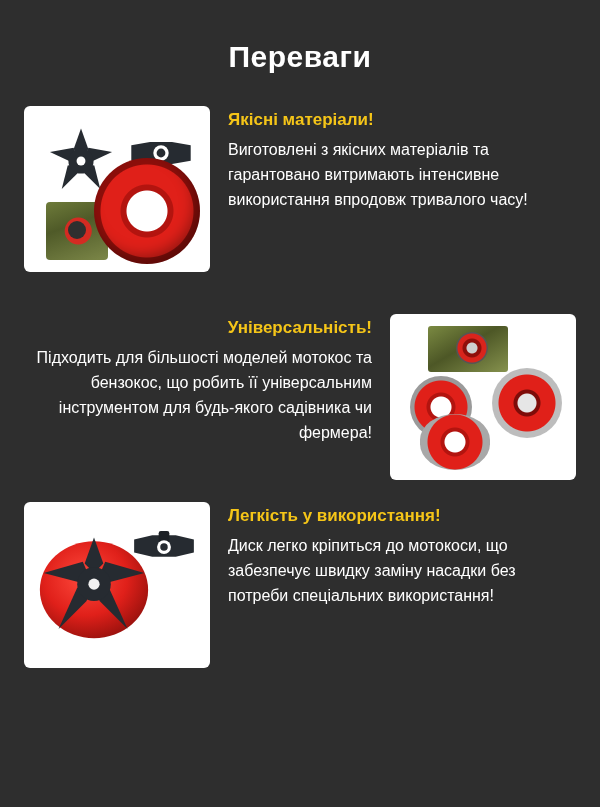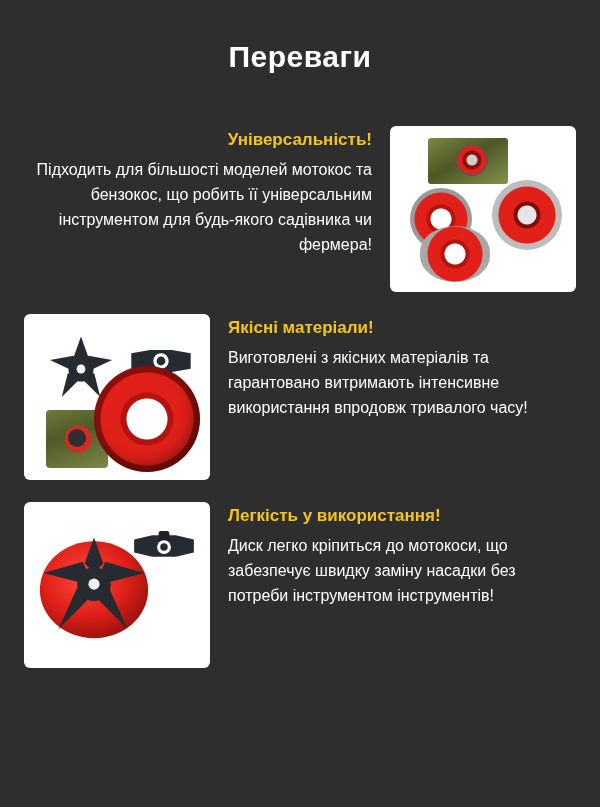--- a/index.html
+++ b/index.html
@@ -169,33 +169,20 @@
   }
 
   .svg-blade-fill { fill: #262b31; }
 </style>
 </head>
 <body>
 
 <div class="page">
 
   <h1 class="page-title">Переваги</h1>
-
-  <div class="feature row-reverse">
-    <div class="thumb">
-      <div class="img2-photo"></div>
-      <div class="img2-left"></div>
-      <div class="img2-right"></div>
-      <div class="img2-bottom"></div>
-    </div>
-    <div class="feature-text">
-      <h2 class="feature-title">Універсальність!</h2>
-      <p class="feature-body">Підходить для більшості моделей мотокос та бензокос, що робить її універсальним інструментом для будь-якого садівника чи фермера!</p>
-    </div>
-  </div>
 
   <div class="feature row-normal">
     <div class="thumb">
       <svg class="img1-star" viewBox="0 0 100 100">
         <g class="svg-blade-fill">
           <path d="M50 6 L60 34 L50 44 L40 34 Z"></path>
           <path d="M92 38 L66 50 L55 44 L60 32 Z"></path>
           <path d="M76 88 L54 66 L55 54 L68 56 Z"></path>
           <path d="M24 88 L46 66 L45 54 L32 56 Z"></path>
           <path d="M8 38 L34 50 L45 44 L40 32 Z"></path>
@@ -207,20 +194,33 @@
         <path class="svg-blade-fill" d="M6 16 L40 10 L80 10 L114 16 L114 44 L80 50 L40 50 L6 44 Z"></path>
         <circle cx="60" cy="30" r="14" fill="#ffffff"></circle>
         <circle cx="60" cy="30" r="8" fill="#262b31"></circle>
       </svg>
       <div class="img1-photo"></div>
       <div class="img1-disc"></div>
     </div>
     <div class="feature-text">
       <h2 class="feature-title">Якісні матеріали!</h2>
       <p class="feature-body">Виготовлені з якісних матеріалів та гарантовано витримають інтенсивне використання впродовж тривалого часу!</p>
+    </div>
+  </div>
+
+  <div class="feature row-reverse">
+    <div class="thumb">
+      <div class="img2-photo"></div>
+      <div class="img2-left"></div>
+      <div class="img2-right"></div>
+      <div class="img2-bottom"></div>
+    </div>
+    <div class="feature-text">
+      <h2 class="feature-title">Універсальність!</h2>
+      <p class="feature-body">Підходить для більшості моделей мотокос та бензокос, що робить її універсальним інструментом для будь-якого садівника чи фермера!</p>
     </div>
   </div>
 
   <div class="feature row-normal">
     <div class="thumb">
       <svg class="img3-disc" viewBox="0 0 120 120">
         <defs>
           <radialGradient id="rg" cx="42%" cy="38%" r="70%">
             <stop offset="0%" stop-color="#ff4a3d"></stop>
             <stop offset="55%" stop-color="#e0201a"></stop>
@@ -240,17 +240,17 @@
       </svg>
       <svg class="img3-bar" viewBox="0 0 120 60">
         <path class="svg-blade-fill" d="M4 18 L38 10 L82 10 L116 18 L116 42 L82 50 L38 50 L4 42 Z"></path>
         <rect x="50" y="2" width="20" height="22" rx="4" fill="#1d2126"></rect>
         <circle cx="60" cy="32" r="13" fill="#ffffff"></circle>
         <circle cx="60" cy="32" r="7" fill="#262b31"></circle>
       </svg>
     </div>
     <div class="feature-text">
       <h2 class="feature-title">Легкість у використання!</h2>
-      <p class="feature-body">Диск легко кріпиться до мотокоси, що забезпечує швидку заміну насадки без потреби інструментом інструментів!</p>
+      <p class="feature-body">Диск легко кріпиться до мотокоси, що забезпечує швидку заміну насадки без потреби спеціальних використання!</p>
     </div>
   </div>
 
 </div>
 
 </body></html>

